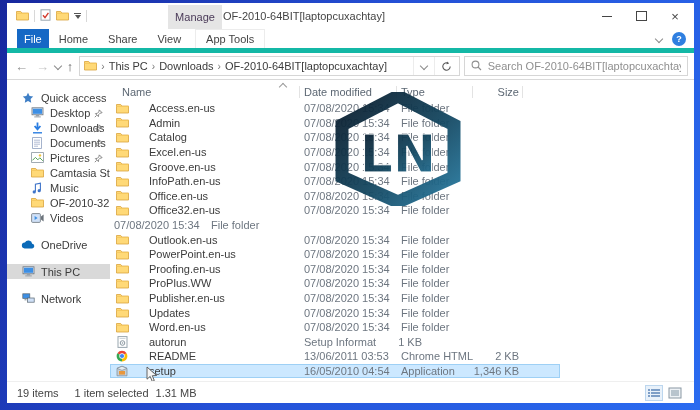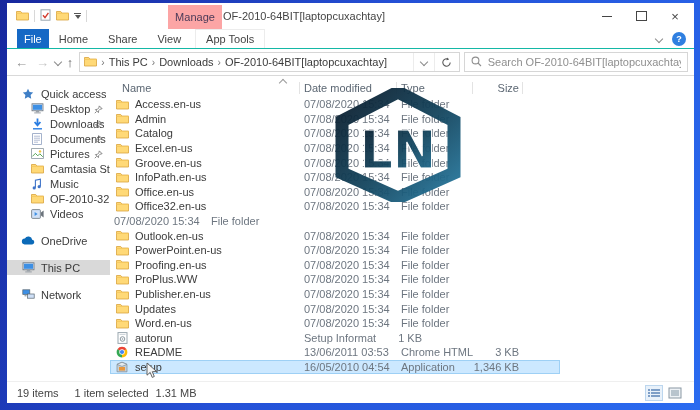--- a/index.html
+++ b/index.html
@@ -8,31 +8,31 @@
   .window{width:100%;height:100%;background:#fff;display:flex;flex-direction:column;
     font-family:"Liberation Sans",sans-serif;font-size:11px;color:#3b3b3b;position:relative;overflow:hidden;}
 
   
   .titlebar{height:26px;position:relative;display:flex;align-items:center;flex-shrink:0;}
   .qat{display:flex;align-items:center;gap:5px;padding-left:9px;}
   .qat .sep{width:1px;height:12px;background:#d8d8d8;}
   .qat-drop{display:flex;flex-direction:column;align-items:center;gap:1px;}
   .qat-drop .bar{width:7px;height:1px;background:#555;}
   .tri-down{width:0;height:0;border-left:3px solid transparent;border-right:3px solid transparent;border-top:4px solid #555;}
-  .manage-tab{position:absolute;left:161px;top:2px;width:54px;height:24px;background:#fca5a5;
+  .manage-tab{position:absolute;left:161px;top:2px;width:54px;height:24px;background:#e5e5e5;
     color:#4a3a58;display:flex;align-items:center;justify-content:center;}
   .win-title{position:absolute;left:216px;top:7px;color:#454545;white-space:nowrap;}
   .win-controls{position:absolute;right:2px;top:0;display:flex;height:26px;}
   .win-btn{width:34px;display:flex;align-items:center;justify-content:center;color:#454545;}
   .minbar{width:10px;height:1px;background:#454545;}
   .maxbox{width:9px;height:8px;border:1px solid #454545;}
   .closex{font-size:13px;line-height:1;}
 
   
-  .tabrow{height:19px;display:flex;align-items:stretch;padding-left:10px;border-bottom:1px solid #14b8a6;flex-shrink:0;position:relative;}
+  .tabrow{height:19px;display:flex;align-items:stretch;padding-left:10px;border-bottom:5px solid #14b8a6;flex-shrink:0;position:relative;}
   .tab{display:flex;align-items:center;padding:0 10px;color:#444;}
   .tab.file{background:#1668c5;color:#fff;padding:0 7px;}
   .tab.apptools{margin-left:4px;border:1px solid #ececec;border-bottom:none;}
   .ribbon-right{position:absolute;right:8px;top:0;height:100%;display:flex;align-items:center;gap:10px;}
   .chev{display:inline-block;width:5px;height:5px;border-right:1.3px solid #8a8a8a;border-bottom:1.3px solid #8a8a8a;transform:rotate(45deg);}
   .help-circle{width:14px;height:14px;border-radius:50%;background:#2f7fe0;color:#fff;font-size:9px;font-weight:bold;
     display:flex;align-items:center;justify-content:center;}
 
   
   .navrow{height:26px;display:flex;align-items:center;gap:4px;padding:0 6px 0 6px;border-bottom:1px solid #d9d9d9;flex-shrink:0;}
@@ -65,21 +65,21 @@
   .col::after{content:'';position:absolute;right:0;top:3px;bottom:3px;width:1px;background:#e3e3e3;}
   .col-name{width:190px;padding-left:12px;}
   .col-date{width:97px;padding-left:4px;text-align:right;}
   .col-type{width:76px;padding-left:4px;}
   .col-size{width:50px;justify-content:flex-end;padding-right:4px;}
   .sort-caret{position:absolute;left:170px;top:1px;width:5px;height:5px;border-right:1.2px solid #9a9a9a;border-bottom:1.2px solid #9a9a9a;transform:rotate(-135deg);}
 
   .rows{width:450px;}
   .row{height:14.6px;display:flex;align-items:center;box-sizing:border-box;}
   .row.selected{background:#cce8ff;box-shadow:inset 0 0 0 1px #9ed0f5;}
-  .c-name{width:190px;display:flex;align-items:center;gap:6px;padding-left:5px;box-sizing:border-box;overflow:hidden;white-space:nowrap;}
+  .c-name{width:190px;display:flex;align-items:center;gap:20px;padding-left:5px;box-sizing:border-box;overflow:hidden;white-space:nowrap;}
   .f-icon{width:14px;display:flex;justify-content:center;flex-shrink:0;}
   .c-date{width:97px;color:#6d7680;box-sizing:border-box;padding-left:4px;}
   .c-type{width:76px;color:#6d7680;box-sizing:border-box;padding-left:4px;overflow:hidden;white-space:nowrap;}
   .c-size{width:50px;color:#6d7680;text-align:right;box-sizing:border-box;padding-right:4px;white-space:nowrap;}
 
   .watermark{position:absolute;left:224px;top:12px;pointer-events:none;}
   .cursor{position:absolute;left:36px;top:286px;pointer-events:none;}
 
   
   .statusbar{height:21px;border-top:1px solid #efefef;display:flex;align-items:center;padding:0 10px;flex-shrink:0;color:#444;}
@@ -566,21 +566,21 @@
                     <path d="M6 6 L1.4 3.2 A5.6 5.6 0 0 0 6 11.6 L6 6" fill="#34a853"></path>
                     <path d="M6 6 L6 11.6 A5.6 5.6 0 0 0 10.6 3.2 Z" fill="#fbbc05"></path>
                     <circle cx="6" cy="6" r="2.7" fill="#fff"></circle>
                     <circle cx="6" cy="6" r="2.1" fill="#4285f4"></circle>
                   </svg>
                 </span>
                 <span class="f-label">README</span>
               </span>
               <span class="c-date">13/06/2011 03:53</span>
               <span class="c-type">Chrome HTML Do...</span>
-              <span class="c-size">3 KB</span>
+              <span class="c-size">2 KB</span>
             </div>
             <div class="row selected">
               <span class="c-name">
                 <span class="f-icon">
                   <svg width="12" height="12" viewBox="0 0 12 12">
                     <path d="M1 3.4 L6 1.2 L11 3.4 V10.8 H1 Z" fill="#c4cfd8" stroke="#7d8a94" stroke-width="0.7"></path>
                     <path d="M1 3.4 L6 1.2 L11 3.4 L6 5.4 Z" fill="#e3eaef" stroke="#7d8a94" stroke-width="0.7"></path>
                     <rect x="3" y="6" width="6" height="3.6" fill="#e8973d"></rect>
                   </svg>
                 </span>

